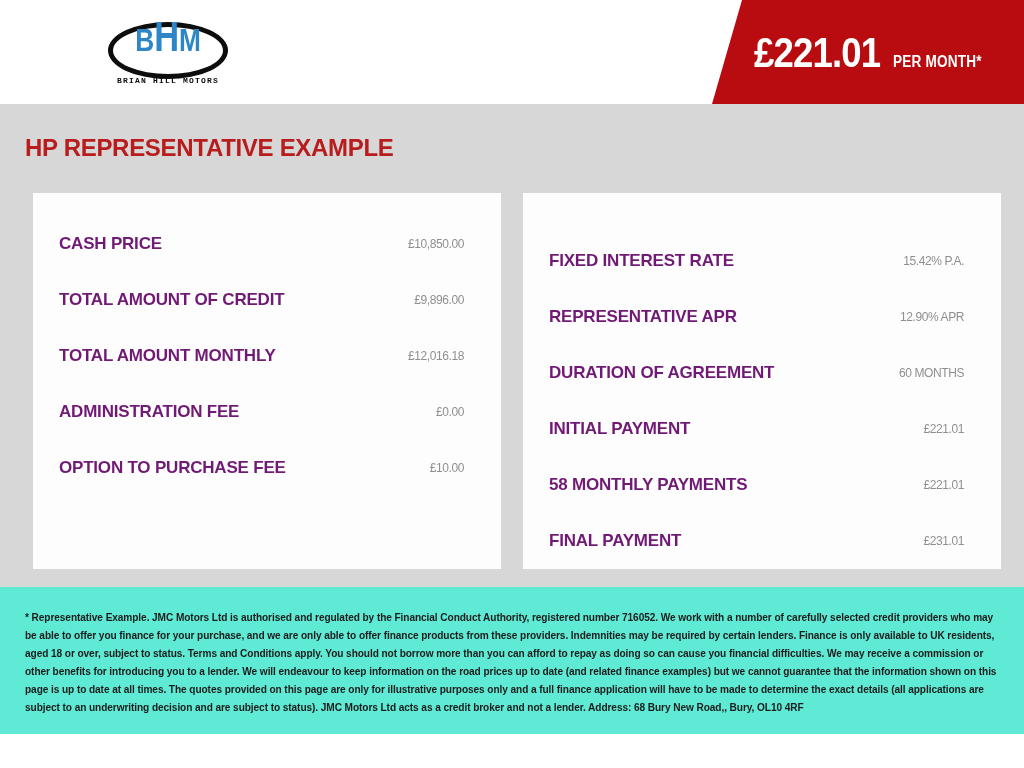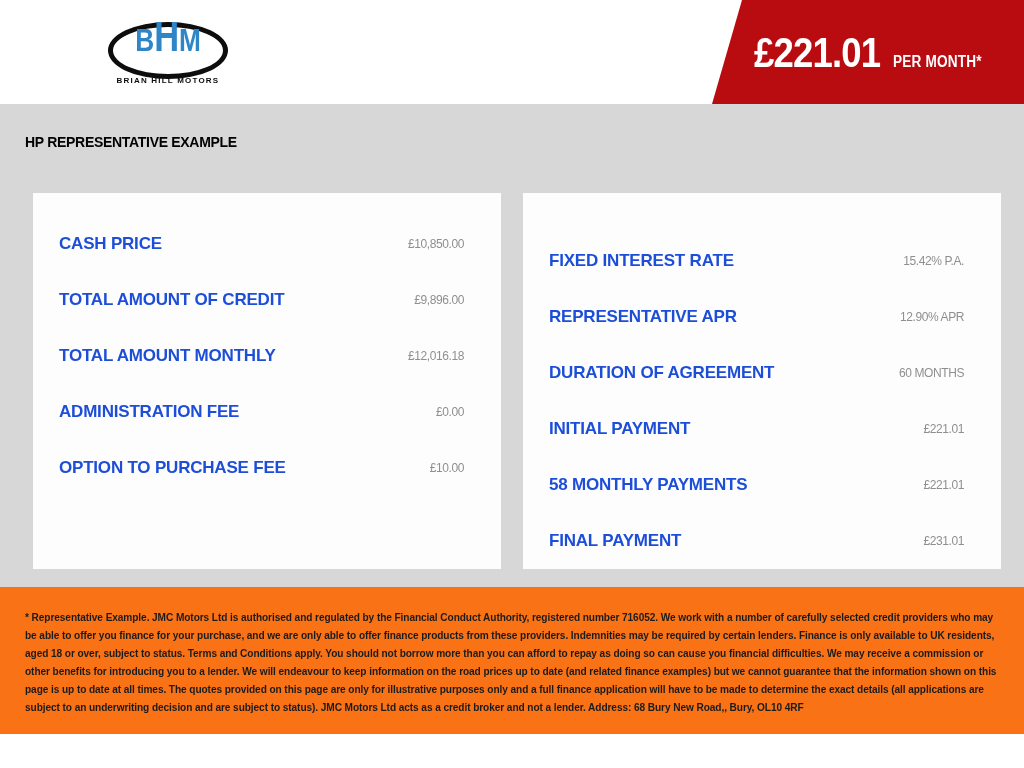--- a/index.html
+++ b/index.html
@@ -11,46 +11,46 @@
   .header { position:absolute; top:0; left:0; width:1024px; height:104px; background:#ffffff; }
 
   .logo { position:absolute; left:108px; top:22px; width:120px; height:57px;
           border:5px solid #0d0d0d; border-radius:50%; background:#ffffff;
           display:flex; flex-direction:column; align-items:center; justify-content:center; }
   .logo-letters { display:flex; align-items:baseline; line-height:1; color:#2e86c7;
                   font-weight:bold; transform:scaleX(0.82); transform-origin:50% 100%; }
   .logo-letters .lb { font-size:32px; }
   .logo-letters .lh { font-size:42px; }
   .logo-letters .lm { font-size:32px; }
-  .logo-name { font-family:Liberation Sans, sans-serif; font-weight:bold; font-size:8px;
+  .logo-name { font-family:Liberation Mono, monospace; font-weight:bold; font-size:8px;
                letter-spacing:1.2px; color:#0d0d0d; margin-top:18px; white-space:nowrap; }
 
   .banner { position:absolute; top:0; right:0; width:312px; height:104px; background:#b90c10;
             clip-path:polygon(30px 0, 100% 0, 100% 100%, 0 100%);
             display:flex; align-items:baseline; justify-content:center; padding-top:31px; color:#ffffff; }
   .banner-inner { display:flex; align-items:baseline; transform:scaleX(0.85); transform-origin:50% 0; white-space:nowrap; }
   .banner-amount { font-size:43px; font-weight:bold; letter-spacing:-1px; line-height:1; }
   .banner-per { font-size:16px; font-weight:bold; margin-left:15px; letter-spacing:0.2px; }
 
   
   .band { position:absolute; top:104px; left:0; width:1024px; height:483px; background:#d7d7d7; }
-  .page-title { position:absolute; left:25px; top:30px; font-size:14px; font-weight:bold;
-                color:#000000; letter-spacing:-0.3px;text-align:center; }
+  .page-title { position:absolute; left:25px; top:30px; font-size:24px; font-weight:bold;
+                color:#b91c1c; letter-spacing:-0.3px;text-align:center; }
 
   
   .card { position:absolute; top:89px; height:376px; background:#fdfdfd;
           padding:23px 37px 0 26px; display:flex; flex-direction:column; }
   .card.left  { left:33px;  width:468px; }
   .card.right { left:523px; width:478px;justify-content:flex-end; }
   .row { height:56px; display:flex; justify-content:space-between; align-items:center; }
-  .lbl { font-size:17px; font-weight:bold; color:#1d4ed8; letter-spacing:-0.2px; white-space:nowrap; }
+  .lbl { font-size:17px; font-weight:bold; color:#701a75; letter-spacing:-0.2px; white-space:nowrap; }
   .val { font-size:12px; color:#8f8f8f; letter-spacing:-0.4px; white-space:nowrap; }
 
   
-  .footer { position:absolute; top:587px; left:0; width:1024px; height:147px; background:#f97316; }
+  .footer { position:absolute; top:587px; left:0; width:1024px; height:147px; background:#5eead4; }
   .disclaimer { position:absolute; left:25px; top:21px; width:1110px;
                 transform:scaleX(0.88); transform-origin:0 0;
                 font-size:11.5px; font-weight:bold; color:#1c1c1c; line-height:18px;
                 letter-spacing:-0.1px; text-align:left; }
 </style>
 </head>
 <body>
 
 <div class="page">
 

